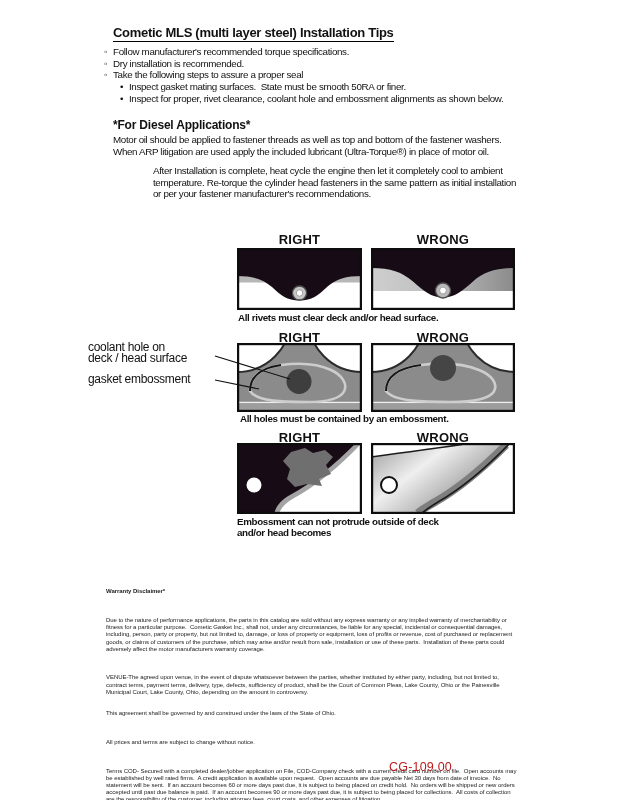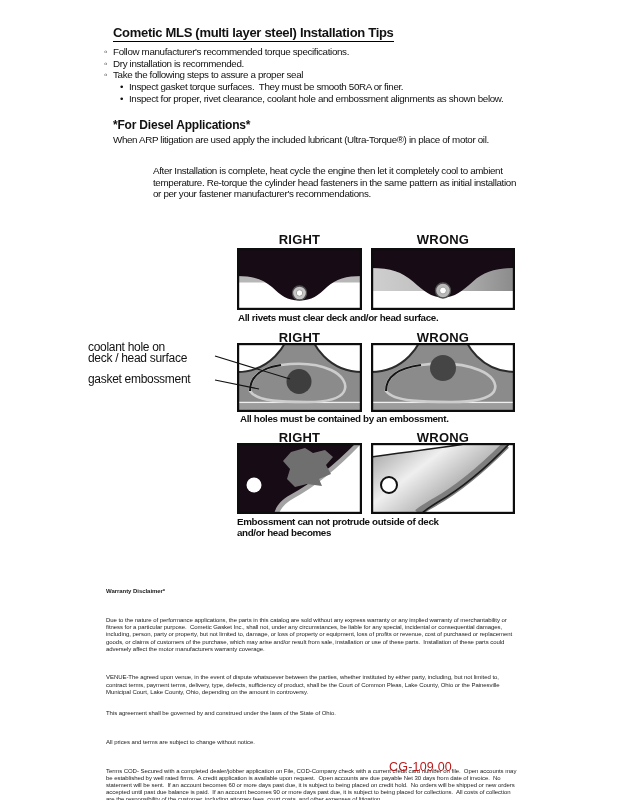--- a/index.html
+++ b/index.html
@@ -33,26 +33,27 @@
 <body>
 
 <div id="page">
 
   <div id="title" class="abs">Cometic MLS (multi layer steel) Installation Tips</div>
 
   <div id="bullets" class="abs">
     <div class="bullet-row"><span class="bullet-marker">◦</span><span>Follow manufacturer's recommended torque specifications.</span></div>
     <div class="bullet-row"><span class="bullet-marker">◦</span><span>Dry installation is recommended.</span></div>
     <div class="bullet-row"><span class="bullet-marker">◦</span><span>Take the following steps to assure a proper seal</span></div>
-    <div class="bullet-row sub"><span class="bullet-marker">•</span><span>Inspect gasket torque surfaces.  They must be smooth 50RA or finer.</span></div>
+    <div class="bullet-row sub"><span class="bullet-marker">•</span><span>Inspect gasket mating surfaces.  State must be smooth 50RA or finer.</span></div>
     <div class="bullet-row sub"><span class="bullet-marker">•</span><span>Inspect for proper, rivet clearance, coolant hole and embossment alignments as shown below.</span></div>
   </div>
 
   <div id="diesel-heading" class="abs">*For Diesel Applications*</div>
   <div id="para1" class="abs">
+    <div class="body-line">Motor oil should be applied to fastener threads as well as top and bottom of the fastener washers.</div>
     <div class="body-line">When ARP litigation are used apply the included lubricant (Ultra-Torque®) in place of motor oil.</div>
   </div>
   <div id="para2" class="abs">
     <div class="body-line">After Installation is complete, heat cycle the engine then let it completely cool to ambient</div>
     <div class="body-line">temperature. Re-torque the cylinder head fasteners in the same pattern as initial installation</div>
     <div class="body-line">or per your fastener manufacturer's recommendations.</div>
   </div>
 
   <div class="abs rw-label" style="left:237px;top:232px;width:125px;">RIGHT</div>
   <div class="abs rw-label" style="left:371px;top:232px;width:144px;">WRONG</div>

